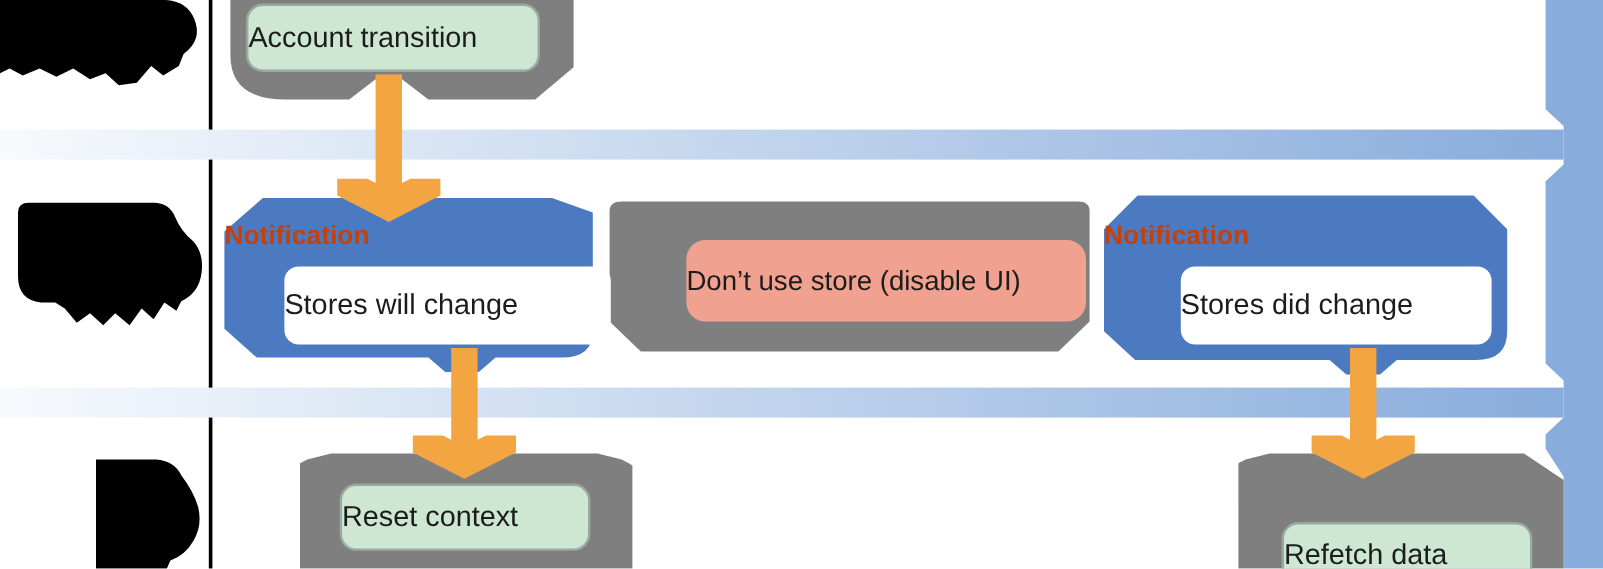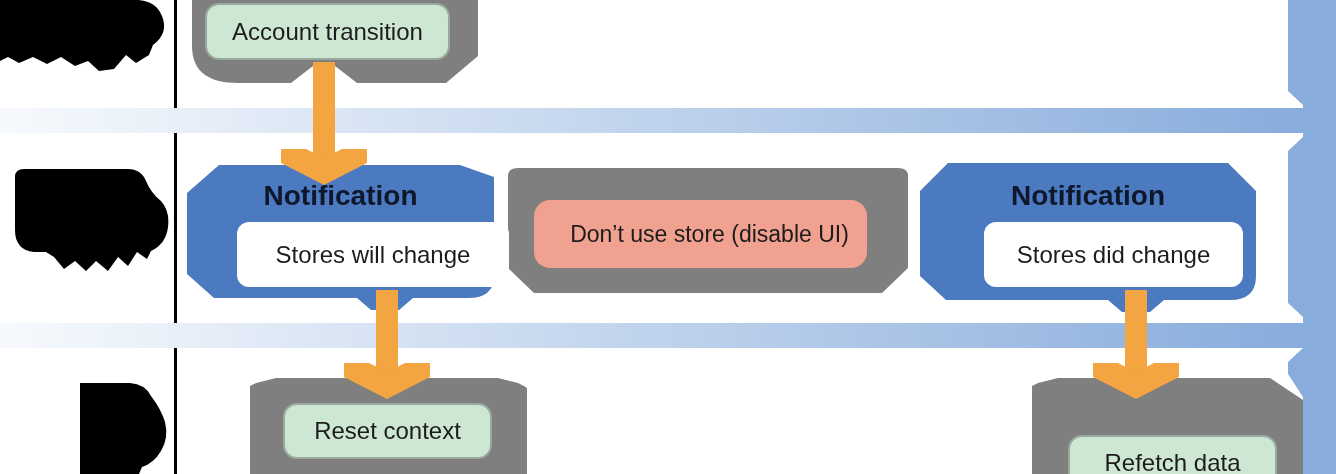--- a/index.html
+++ b/index.html
@@ -1,27 +1,27 @@
 <!DOCTYPE html>
 <html><head>
 <meta charset="utf-8">
 <style>
   html,body{margin:0;padding:0;background:#fff;}
   .stage{
     position:relative;width:1336px;height:474px;overflow:hidden;
     background:#ffffff;font-family:"Liberation Sans", sans-serif;
   }
   .stage svg{position:absolute;left:0;top:0;}
-  .overlay{position:absolute;display:flex;align-items:center;justify-content:center;
+  .overlay{position:absolute;display:flex;align-items:center;
     box-sizing:border-box;text-align:center;}
   .pill-green{background:#cde7d2;border:2px solid #9aa99e;border-radius:14px;
     color:#1c1c1c;font-size:24px;}
   .pill-white{background:#ffffff;border-radius:12px;color:#1c1c1c;font-size:24px;margin-left:31px;}
   .pill-salmon{background:#f1a18f;border-radius:16px;color:#1c1c1c;font-size:23px;}
-  .notif-title{color:#0f172a;font-weight:bold;font-size:28px;}
+  .notif-title{color:#c2410c;font-weight:bold;font-size:22px;}
 </style>
 </head>
 <body>
 
 <div class="stage">
 
   <svg width="1336" height="474" viewBox="0 0 1336 474">
     <defs>
       <linearGradient id="bandGrad" x1="0" y1="0" x2="1" y2="0">
         <stop offset="0" stop-color="#f7fafd"></stop>
@@ -71,21 +71,21 @@
   <div class="overlay pill-green" style="left:205px;top:3px;width:245px;height:57px;">
     <span>Account transition</span>
   </div>
 
   <div class="overlay notif-title" style="left:187px;top:180px;width:307px;height:32px;">Notification</div>
 
   <div class="overlay pill-white" style="left:206px;top:222px;width:272px;height:65px;">
     <span>Stores will change</span>
   </div>
 
-  <div class="overlay pill-salmon" style="left:534px;top:200px;width:333px;height:68px;padding-left:18px;">
+  <div class="overlay pill-salmon" style="left:572px;top:200px;width:333px;height:68px;">
     <span>Don’t use store (disable UI)</span>
   </div>
 
   <div class="overlay notif-title" style="left:920px;top:180px;width:336px;height:32px;">Notification</div>
 
   <div class="overlay pill-green" style="left:283px;top:403px;width:209px;height:56px;">
     <span>Reset context</span>
   </div>
 
   <div class="overlay pill-white" style="left:953px;top:222px;width:259px;height:65px;">

